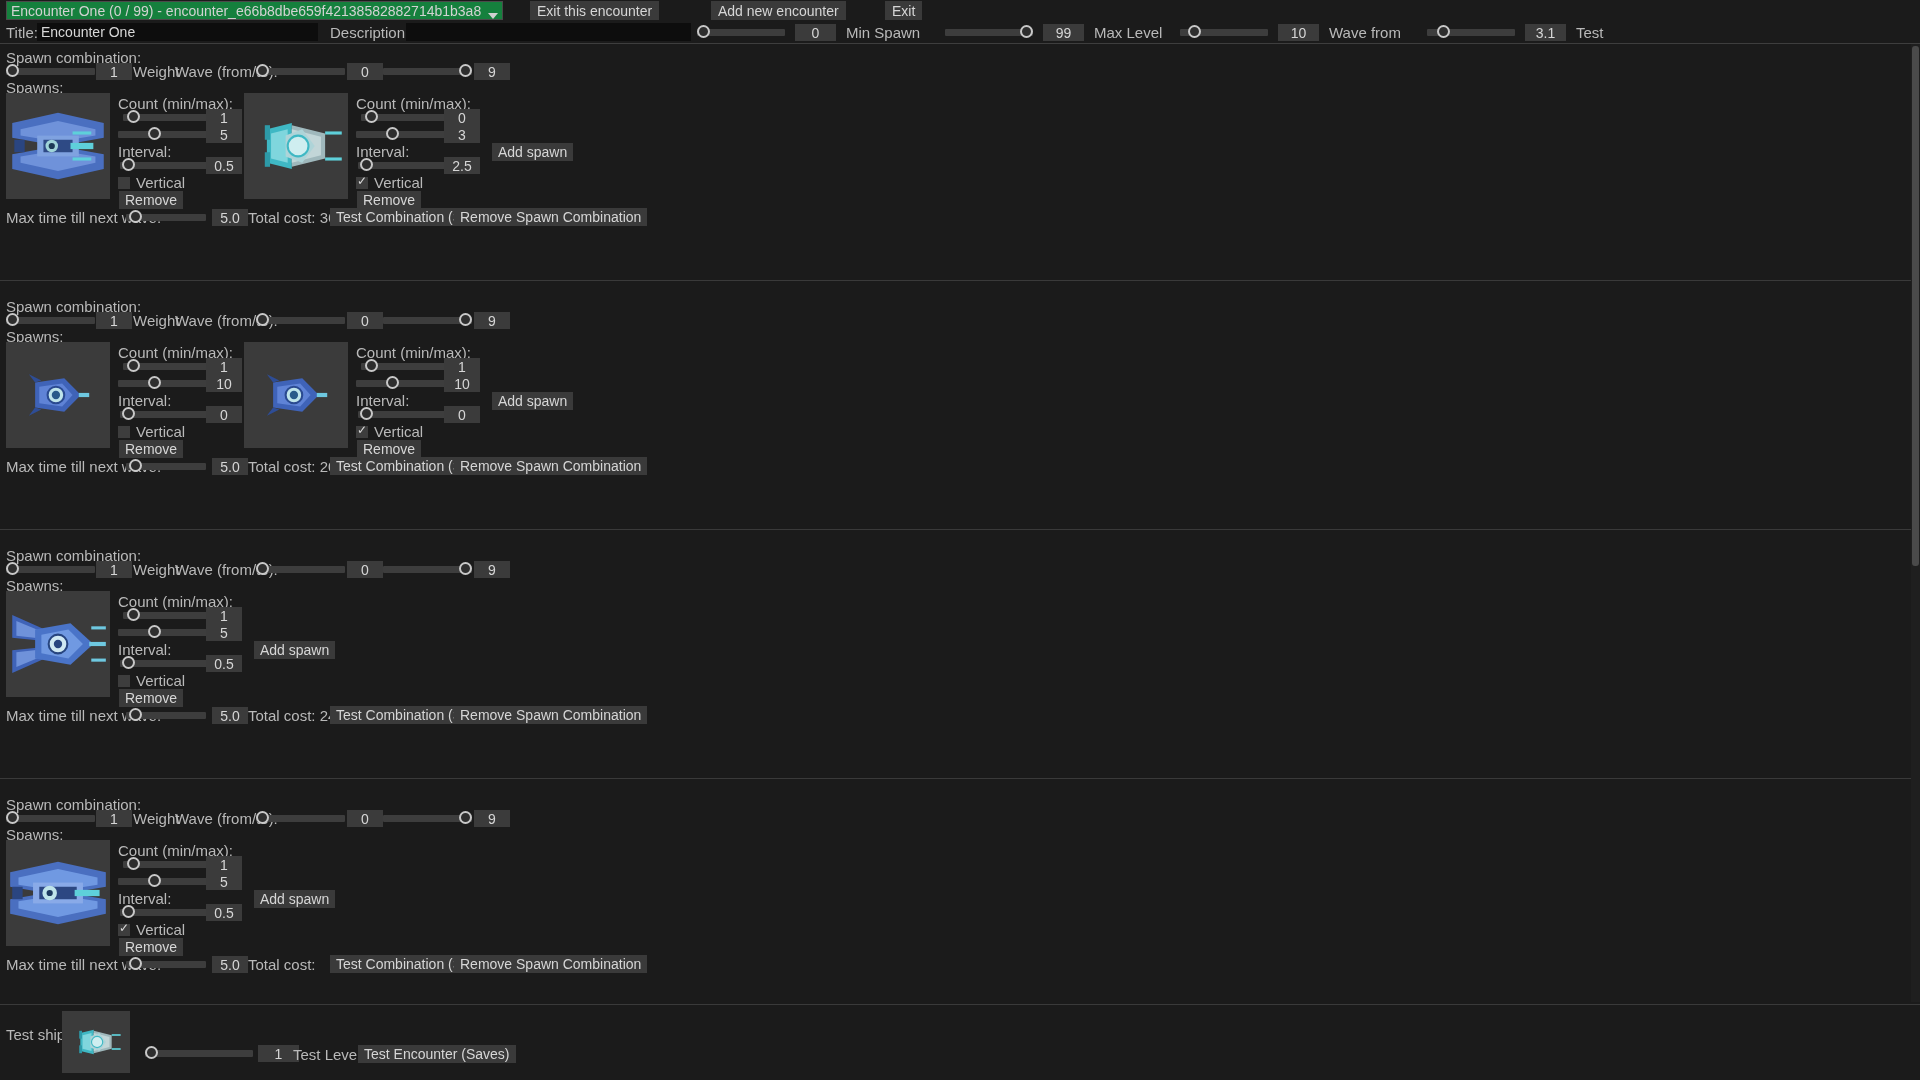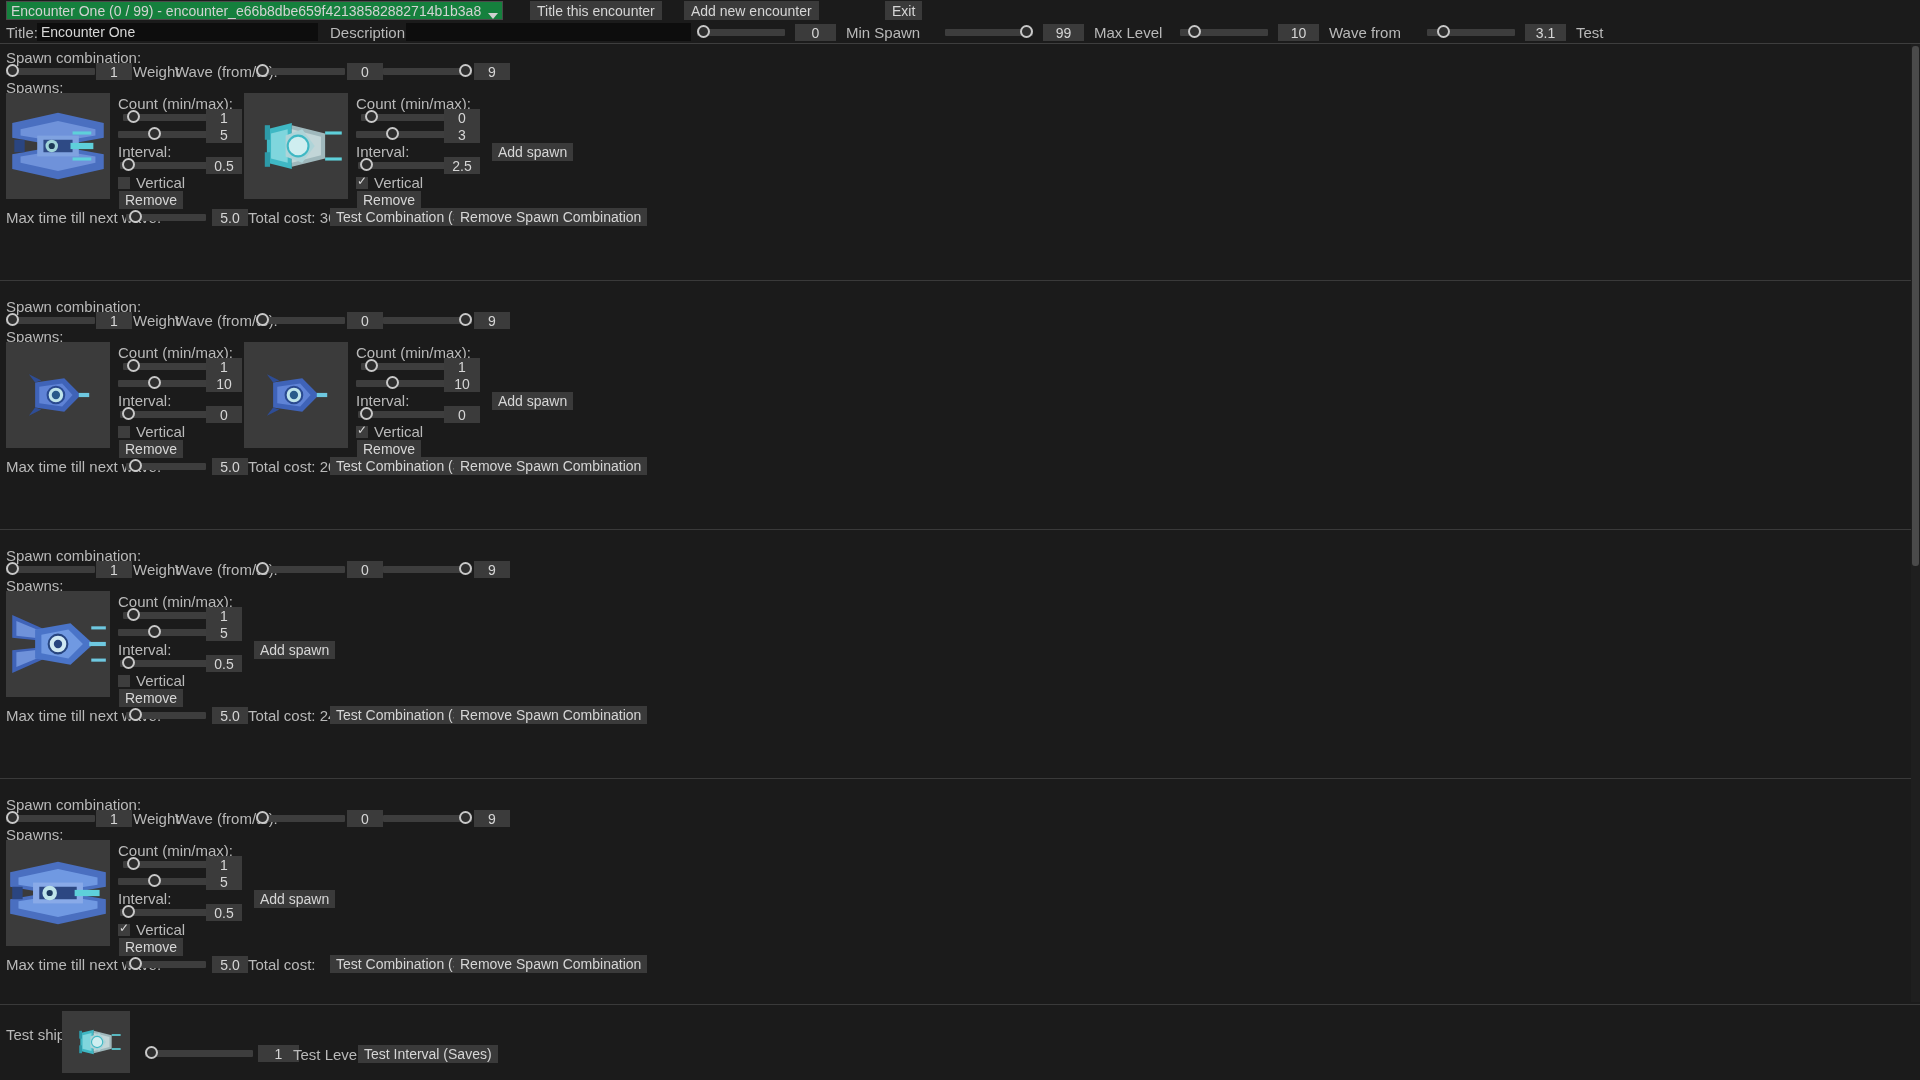--- a/index.html
+++ b/index.html
@@ -116,22 +116,22 @@
   }
 </style>
 </head>
 <body>
 
 <div id="topbar">
   <div id="enc-select">
     <span class="txt">Encounter One (0 / 99) - encounter_e66b8dbe659f42138582882714b1b3a8</span>
     <span class="caret"></span>
   </div>
-  <div class="topbtn" style="left:530px;">Title this encounter</div>
-  <div class="topbtn" style="left:684px;">Add new encounter</div>
+  <div class="topbtn" style="left:530px;">Exit this encounter</div>
+  <div class="topbtn" style="left:711px;">Add new encounter</div>
   <div class="topbtn" style="left:843px;margin-left:42px;">Exit</div>
 </div>
 
 <div id="headrow">
   <div class="cell" style="left:6px;">
       <span class="lbl">Title:</span>
     </div>
   <input class="textfield" style="position: absolute; left: 37px; top: 2px; width: 281px;" value="Encounter One">
   <div class="cell" style="left:330px;">
       <span class="lbl">Description:</span>
@@ -551,14 +551,14 @@
       <rect x="20" y="56" width="5" height="14" fill="#2d9aa8"></rect>
     </g>
       </svg>
     </div>
   <div class="slider" style="position:absolute;left:145px;top:41px;width:108px;">
     <div class="track"></div>
     <div class="knob" style="left:0px;"></div>
   </div>
   <div class="numbox" style="position:absolute;left:258px;top:40px;width:41px;">1</div>
   <span class="lbl" style="position:absolute;left:293px;top:41px;">Test Level</span>
-  <div class="btn" style="position:absolute;left:358px;top:40px;">Test Interval (Saves)</div>
+  <div class="btn" style="position:absolute;left:358px;top:40px;">Test Encounter (Saves)</div>
 </div>
 
 </body></html>

